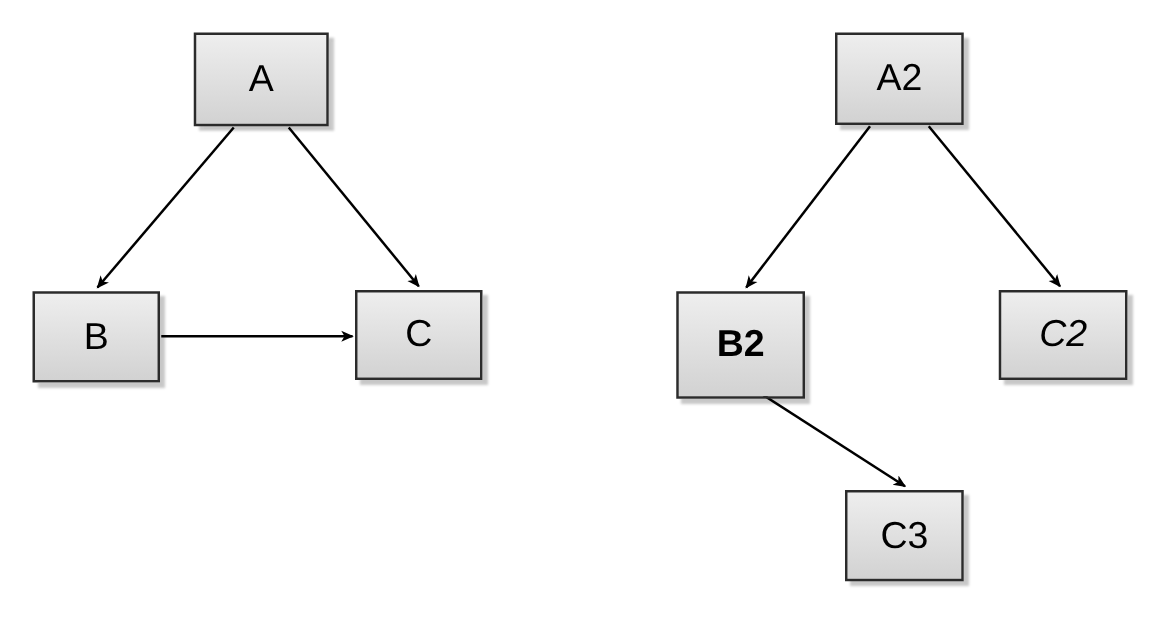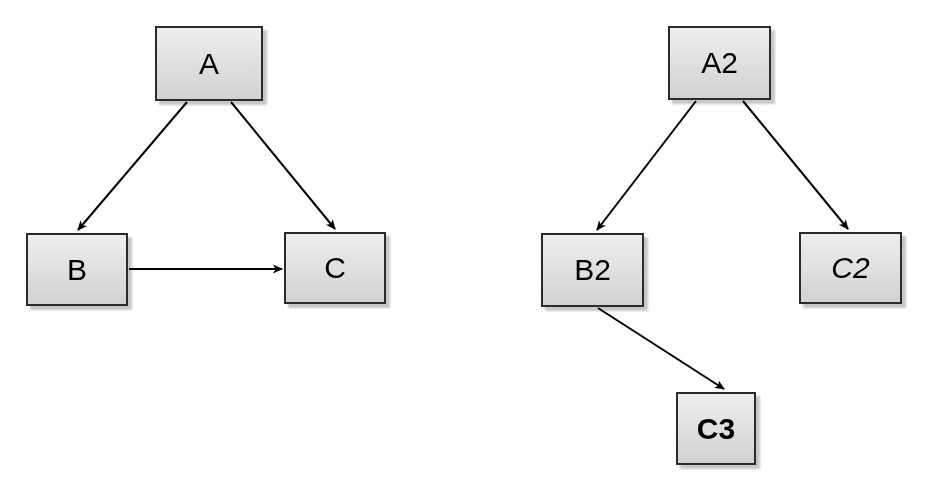--- a/index.html
+++ b/index.html
@@ -78,25 +78,25 @@
   </div>
 
   <div class="node" style="left: 284px; top: 232px; width: 102px; height: 72px; border-color: rgb(43, 43, 43); background-image: linear-gradient(rgb(238, 238, 238) 0%, rgb(210, 210, 210) 100%);">
     <span class="node-label">C</span>
   </div>
 
   <div class="node" style="left: 668px; top: 26px; width: 103px; height: 74px; border-color: rgb(43, 43, 43); background-image: linear-gradient(rgb(238, 238, 238) 0%, rgb(210, 210, 210) 100%);">
     <span class="node-label">A2</span>
   </div>
 
-  <div class="node" style="left: 541px; top: 233px; width: 103px; height: 74px; border-color: rgb(43, 43, 43); background-image: linear-gradient(rgb(238, 238, 238) 0%, rgb(210, 210, 210) 100%);">
+  <div class="node" style="left: 541px; top: 233px; width: 103px; height: 86px; border-color: rgb(43, 43, 43); background-image: linear-gradient(rgb(238, 238, 238) 0%, rgb(210, 210, 210) 100%); font-weight: bold;">
     <span class="node-label">B2</span>
   </div>
 
   <div class="node" style="left: 799px; top: 232px; width: 103px; height: 72px; border-color: rgb(43, 43, 43); background-image: linear-gradient(rgb(238, 238, 238) 0%, rgb(210, 210, 210) 100%); font-style: italic;">
     <span class="node-label">C2</span>
   </div>
 
-  <div class="node" style="left: 676px; top: 392px; width: 80px; height: 73px; border-color: rgb(43, 43, 43); background-image: linear-gradient(rgb(238, 238, 238) 0%, rgb(210, 210, 210) 100%); font-weight: bold;">
+  <div class="node" style="left: 676px; top: 392px; width: 95px; height: 73px; border-color: rgb(43, 43, 43); background-image: linear-gradient(rgb(238, 238, 238) 0%, rgb(210, 210, 210) 100%);">
     <span class="node-label">C3</span>
   </div>
 
 </div>
 
 </body></html>

